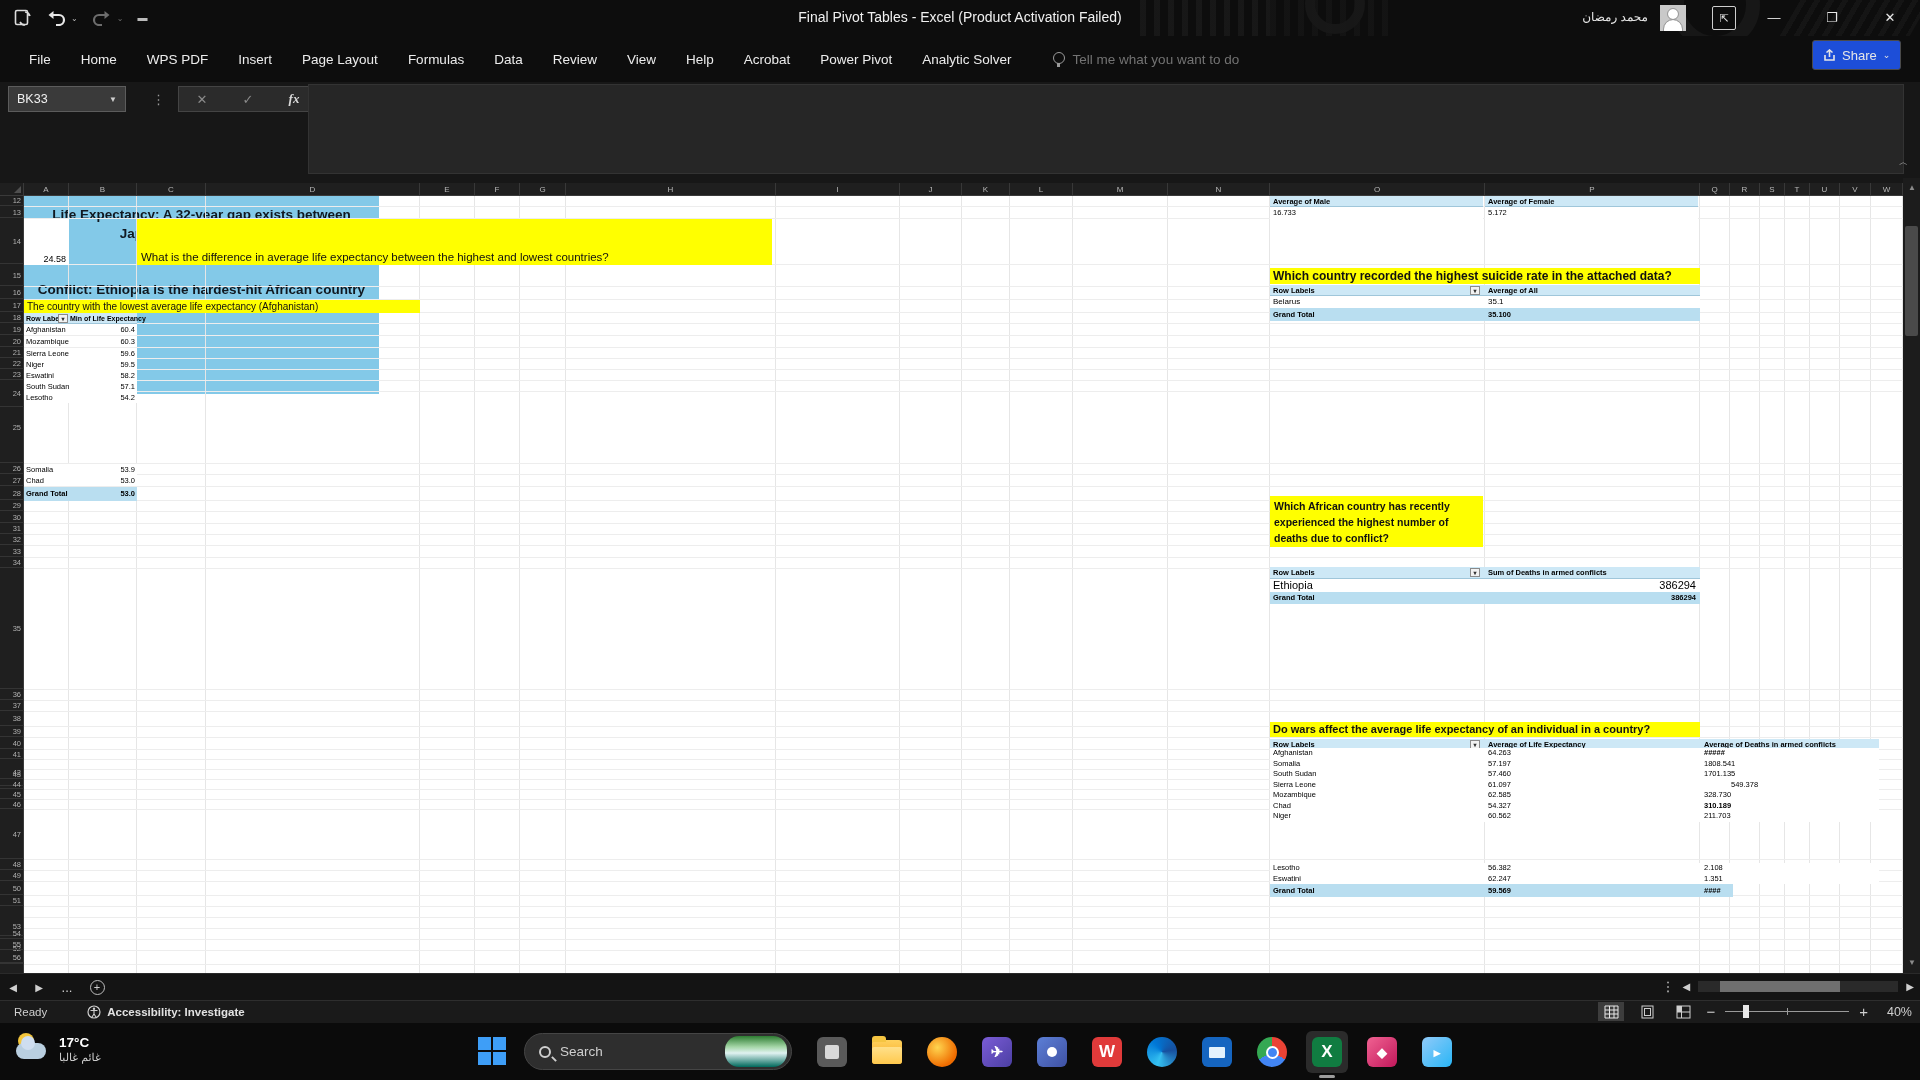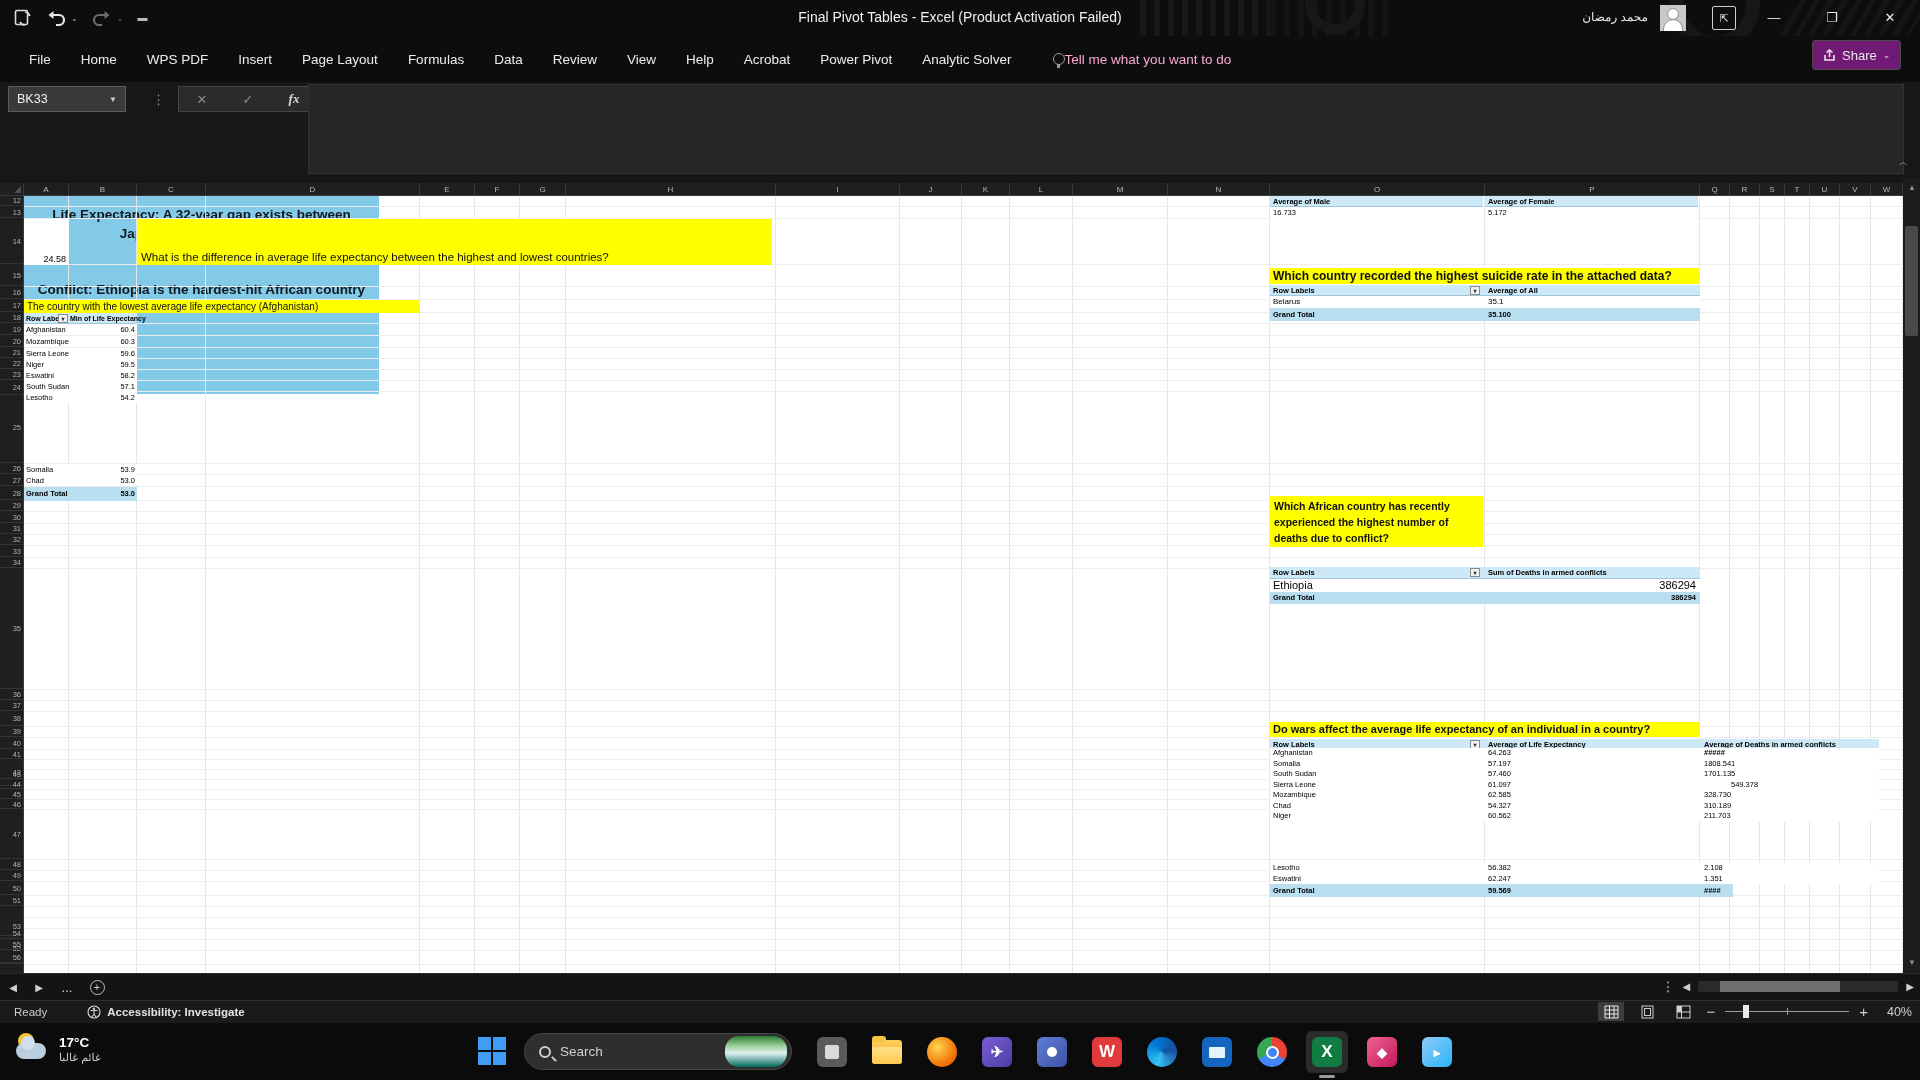--- a/index.html
+++ b/index.html
@@ -19,24 +19,24 @@
   #user-name{top:10px;left:1548px;width:100px;text-align:right;font-size:12px;color:#e5e5e5;direction:rtl;}
   #avatar{left:1660px;top:5px;width:26px;height:26px;background:#c9c9c9;position:absolute;overflow:hidden;}
   #avatar .head{position:absolute;left:8px;top:4px;width:10px;height:10px;border-radius:50%;background:#fff;outline:1px solid #9a9a9a;}
   #avatar .body{position:absolute;left:4px;top:15px;width:18px;height:14px;border-radius:9px 9px 0 0;background:#fff;outline:1px solid #9a9a9a;}
   .win-btn{width:44px;height:34px;display:flex;align-items:center;justify-content:center;color:#e8e8e8;font-size:13px;top:0;}
   .ribbon-opt{left:1712px;top:6px;width:24px;height:24px;border:1px solid #cfcfcf;border-radius:2px;color:#e8e8e8;display:flex;align-items:center;justify-content:center;font-size:11px;}
 
   
   #ribbon{left:0;top:36px;width:1920px;height:46px;background:#0d0d0d;display:flex;align-items:center;}
   .rtab{color:#ececec;font-size:13.5px;padding:8px 15px;white-space:nowrap;}
-  #tellme{display:flex;align-items:center;color:#f9a8d4;font-size:13.5px;margin-left:26px;}
+  #tellme{display:flex;align-items:flex-start;gap:8px;color:#737373;font-size:13.5px;margin-left:26px;}
   .bulb{width:12px;height:12px;border:1.5px solid #9a9a9a;border-radius:50%;position:relative;}
   .bulb:after{content:"";position:absolute;left:3.5px;top:10px;width:3px;height:4px;background:#9a9a9a;}
-  #share-btn{position:absolute;left:1812px;top:4px;height:30px;padding:0 10px;background:#701a75;border:1px solid #4a4a4a;border-radius:3px;color:#e6e6e6;font-size:13px;display:flex;align-items:center;gap:6px;}
+  #share-btn{position:absolute;left:1812px;top:4px;height:30px;padding:0 10px;background:#1d4ed8;border:1px solid #4a4a4a;border-radius:3px;color:#e6e6e6;font-size:13px;display:flex;align-items:center;gap:6px;}
 
   
   #fbar{left:0;top:82px;width:1920px;height:96px;background:#171717;}
   #name-box{left:8px;top:4px;width:118px;height:26px;background:#3a3a3a;border:1px solid #5c5c5c;color:#f0f0f0;font-size:12.5px;display:flex;align-items:center;padding:0 8px;justify-content:space-between;}
   #fx-group{left:152px;top:4px;display:flex;align-items:center;gap:4px;}
   #fx-group .dots{color:#9a9a9a;font-size:13px;letter-spacing:1px;margin-right:8px;}
   #fx-box{width:140px;height:26px;background:#2b2b2b;border:1px solid #444;display:flex;align-items:center;justify-content:space-around;}
   #fx-box span{font-size:13px;color:#8a8a8a;}
   #fx-box .fx{color:#d9d9d9;font-style:italic;font-weight:bold;font-family:"Liberation Serif",serif;}
   #f-input{left:308px;top:2px;width:1596px;height:90px;background:#262626;border:1px solid #333;}
@@ -237,21 +237,21 @@
         <div class="rowcell" style="top: 23px; height: 45px;">14</div>
         <div class="rowcell" style="top: 69px; height: 21px;">15</div>
         <div class="rowcell" style="top: 91px; height: 12px;">16</div>
         <div class="rowcell" style="top: 104px; height: 12px;">17</div>
         <div class="rowcell" style="top: 117px; height: 10px; text-align: center;">18</div>
         <div class="rowcell" style="top: 128px; height: 11px;">19</div>
         <div class="rowcell" style="top: 140px; height: 11px;">20</div>
         <div class="rowcell" style="top: 152px; height: 10px;">21</div>
         <div class="rowcell" style="top: 163px; height: 10px;">22</div>
         <div class="rowcell" style="top: 174px; height: 10px;">23</div>
-        <div class="rowcell" style="top: 185px; height: 14px;">24</div>
+        <div class="rowcell" style="top: 185px; height: 26px;">24</div>
         <div class="rowcell" style="top: 196px; height: 71px;">25</div>
         <div class="rowcell" style="top: 268px; height: 10px;">26</div>
         <div class="rowcell" style="top: 279px; height: 11px;">27</div>
         <div class="rowcell" style="top: 291px; height: 13px;">28</div>
         <div class="rowcell" style="top: 305px; height: 10px;">29</div>
         <div class="rowcell" style="top: 316px; height: 11px;">30</div>
         <div class="rowcell" style="top: 328px; height: 10px;">31</div>
         <div class="rowcell" style="top: 339px; height: 10px;">32</div>
         <div class="rowcell" style="top: 350px; height: 11px;">33</div>
         <div class="rowcell" style="top: 362px; height: 10px;">34</div>
@@ -460,21 +460,21 @@
           <div style="position: absolute; left: 434px; font-weight: normal; padding-left: 27px;">549.378</div>
         </div>
         <div class="cellblock pvt-row" style="left: 1246px; top: 594px; width: 609px; height: 10.5px; font-size: 7.5px; line-height: 10.5px;">
           <div style="position: absolute; left: 3px; white-space: nowrap;">Mozambique</div>
           <div style="position: absolute; left: 218px;">62.585</div>
           <div style="position: absolute; left: 434px; font-weight: normal;">328.730</div>
         </div>
         <div class="cellblock pvt-row" style="left: 1246px; top: 604.5px; width: 609px; height: 10.5px; font-size: 7.5px; line-height: 10.5px;">
           <div style="position: absolute; left: 3px; white-space: nowrap;">Chad</div>
           <div style="position: absolute; left: 218px;">54.327</div>
-          <div style="position: absolute; left: 434px; font-weight: normal;">310.189</div>
+          <div style="position: absolute; left: 434px; font-weight: bold;">310.189</div>
         </div>
         <div class="cellblock pvt-row" style="left: 1246px; top: 615px; width: 609px; height: 10.5px; font-size: 7.5px; line-height: 10.5px;">
           <div style="position: absolute; left: 3px; white-space: nowrap;">Niger</div>
           <div style="position: absolute; left: 218px;">60.562</div>
           <div style="position: absolute; left: 434px; font-weight: normal;">211.703</div>
         </div>
         <div class="cellblock pvt-row" style="left: 1246px; top: 667px; width: 609px; height: 10.5px; font-size: 7.5px; line-height: 10.5px;">
           <div style="position: absolute; left: 3px; white-space: nowrap;">Lesotho</div>
           <div style="position: absolute; left: 218px;">56.382</div>
           <div style="position: absolute; left: 434px;">2.108</div>

